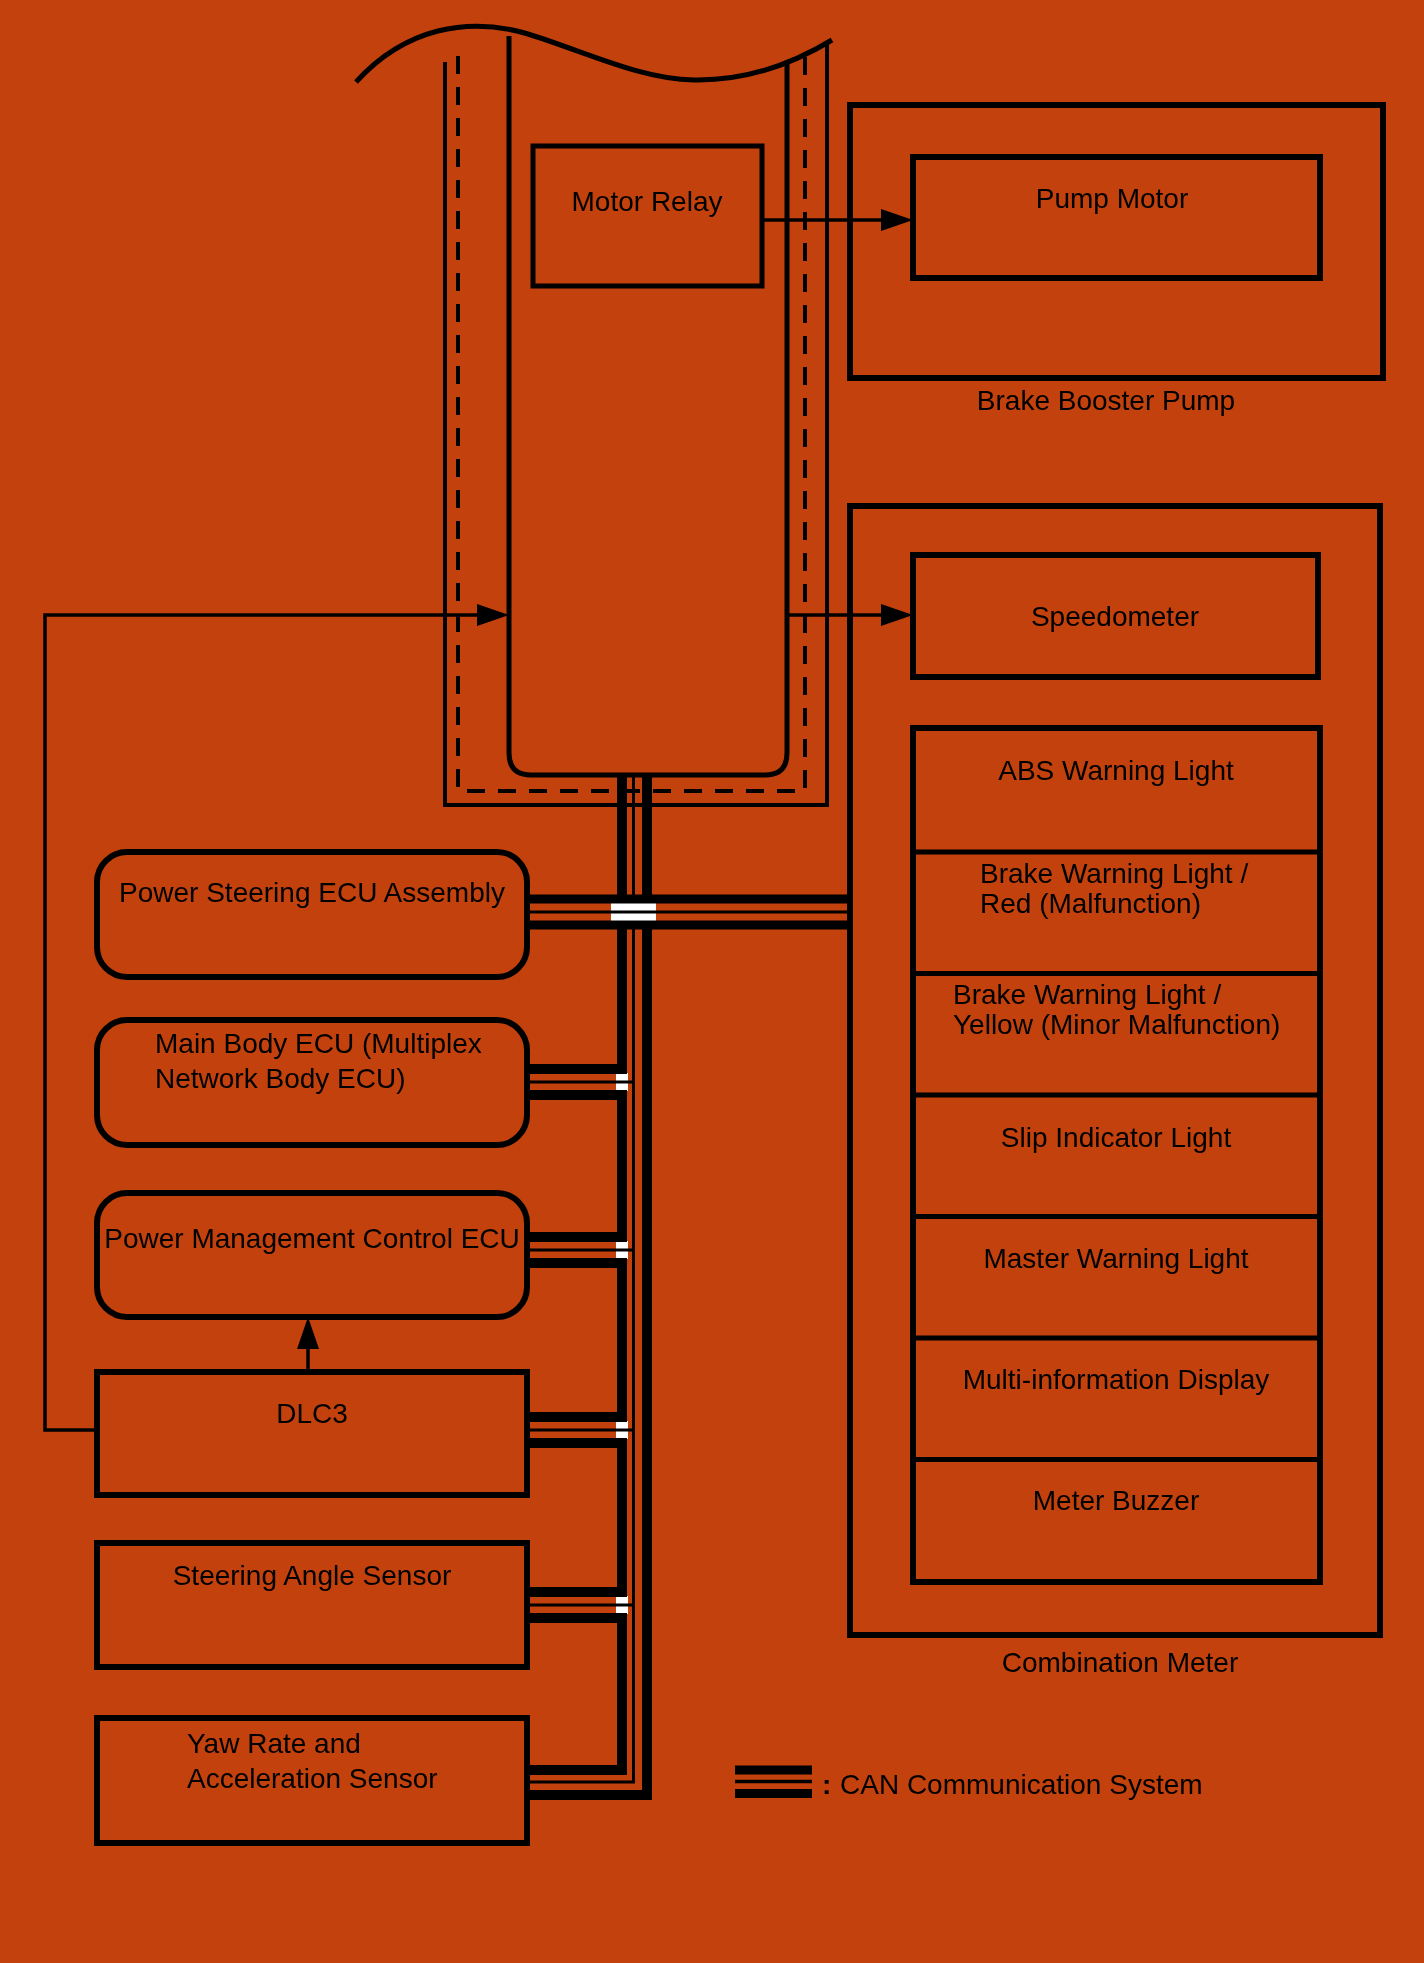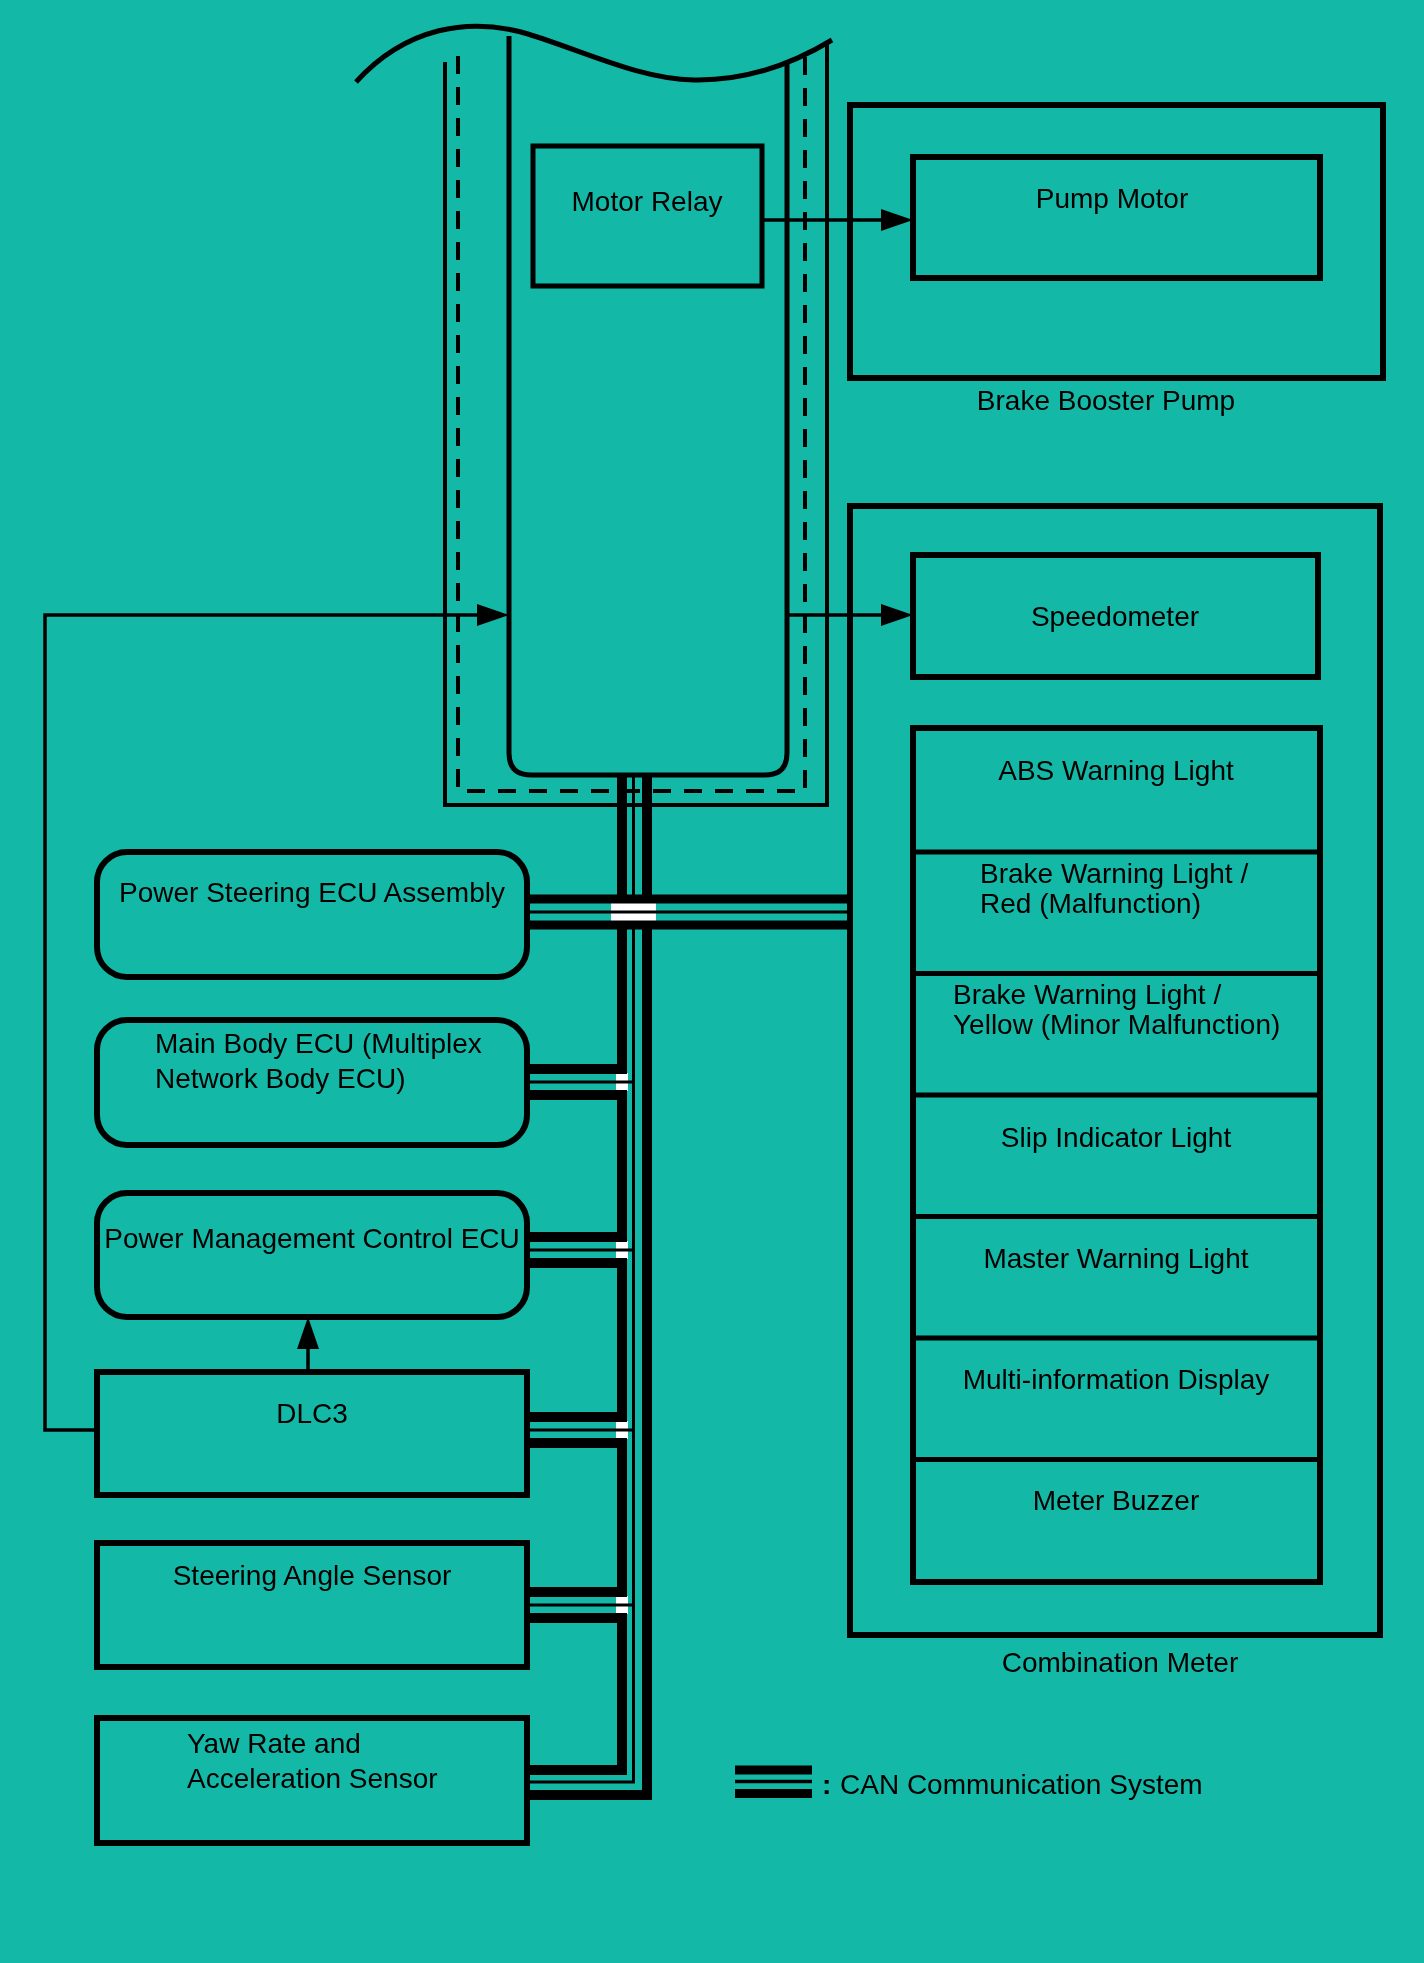--- a/index.html
+++ b/index.html
@@ -1,16 +1,16 @@
 <!DOCTYPE html>
 <html><head>
 <meta charset="utf-8">
 <style>
   html,body{margin:0;padding:0;background:#ffffff;}
-  .stage{position:relative;width:1424px;height:1963px;background:#14b8a6;overflow:hidden;}
+  .stage{position:relative;width:1424px;height:1963px;background:#c2410c;overflow:hidden;}
   svg{position:absolute;left:0;top:0;}
   svg text{font-family:"Liberation Sans","DejaVu Sans",sans-serif;font-size:28px;fill:#000;}
   .ln{stroke:#000;fill:none;}
   .box{fill:none;stroke:#000;}
   .head{fill:#000;stroke:none;}
   .white{fill:#fff;stroke:none;}
 </style>
 </head>
 <body>
 

